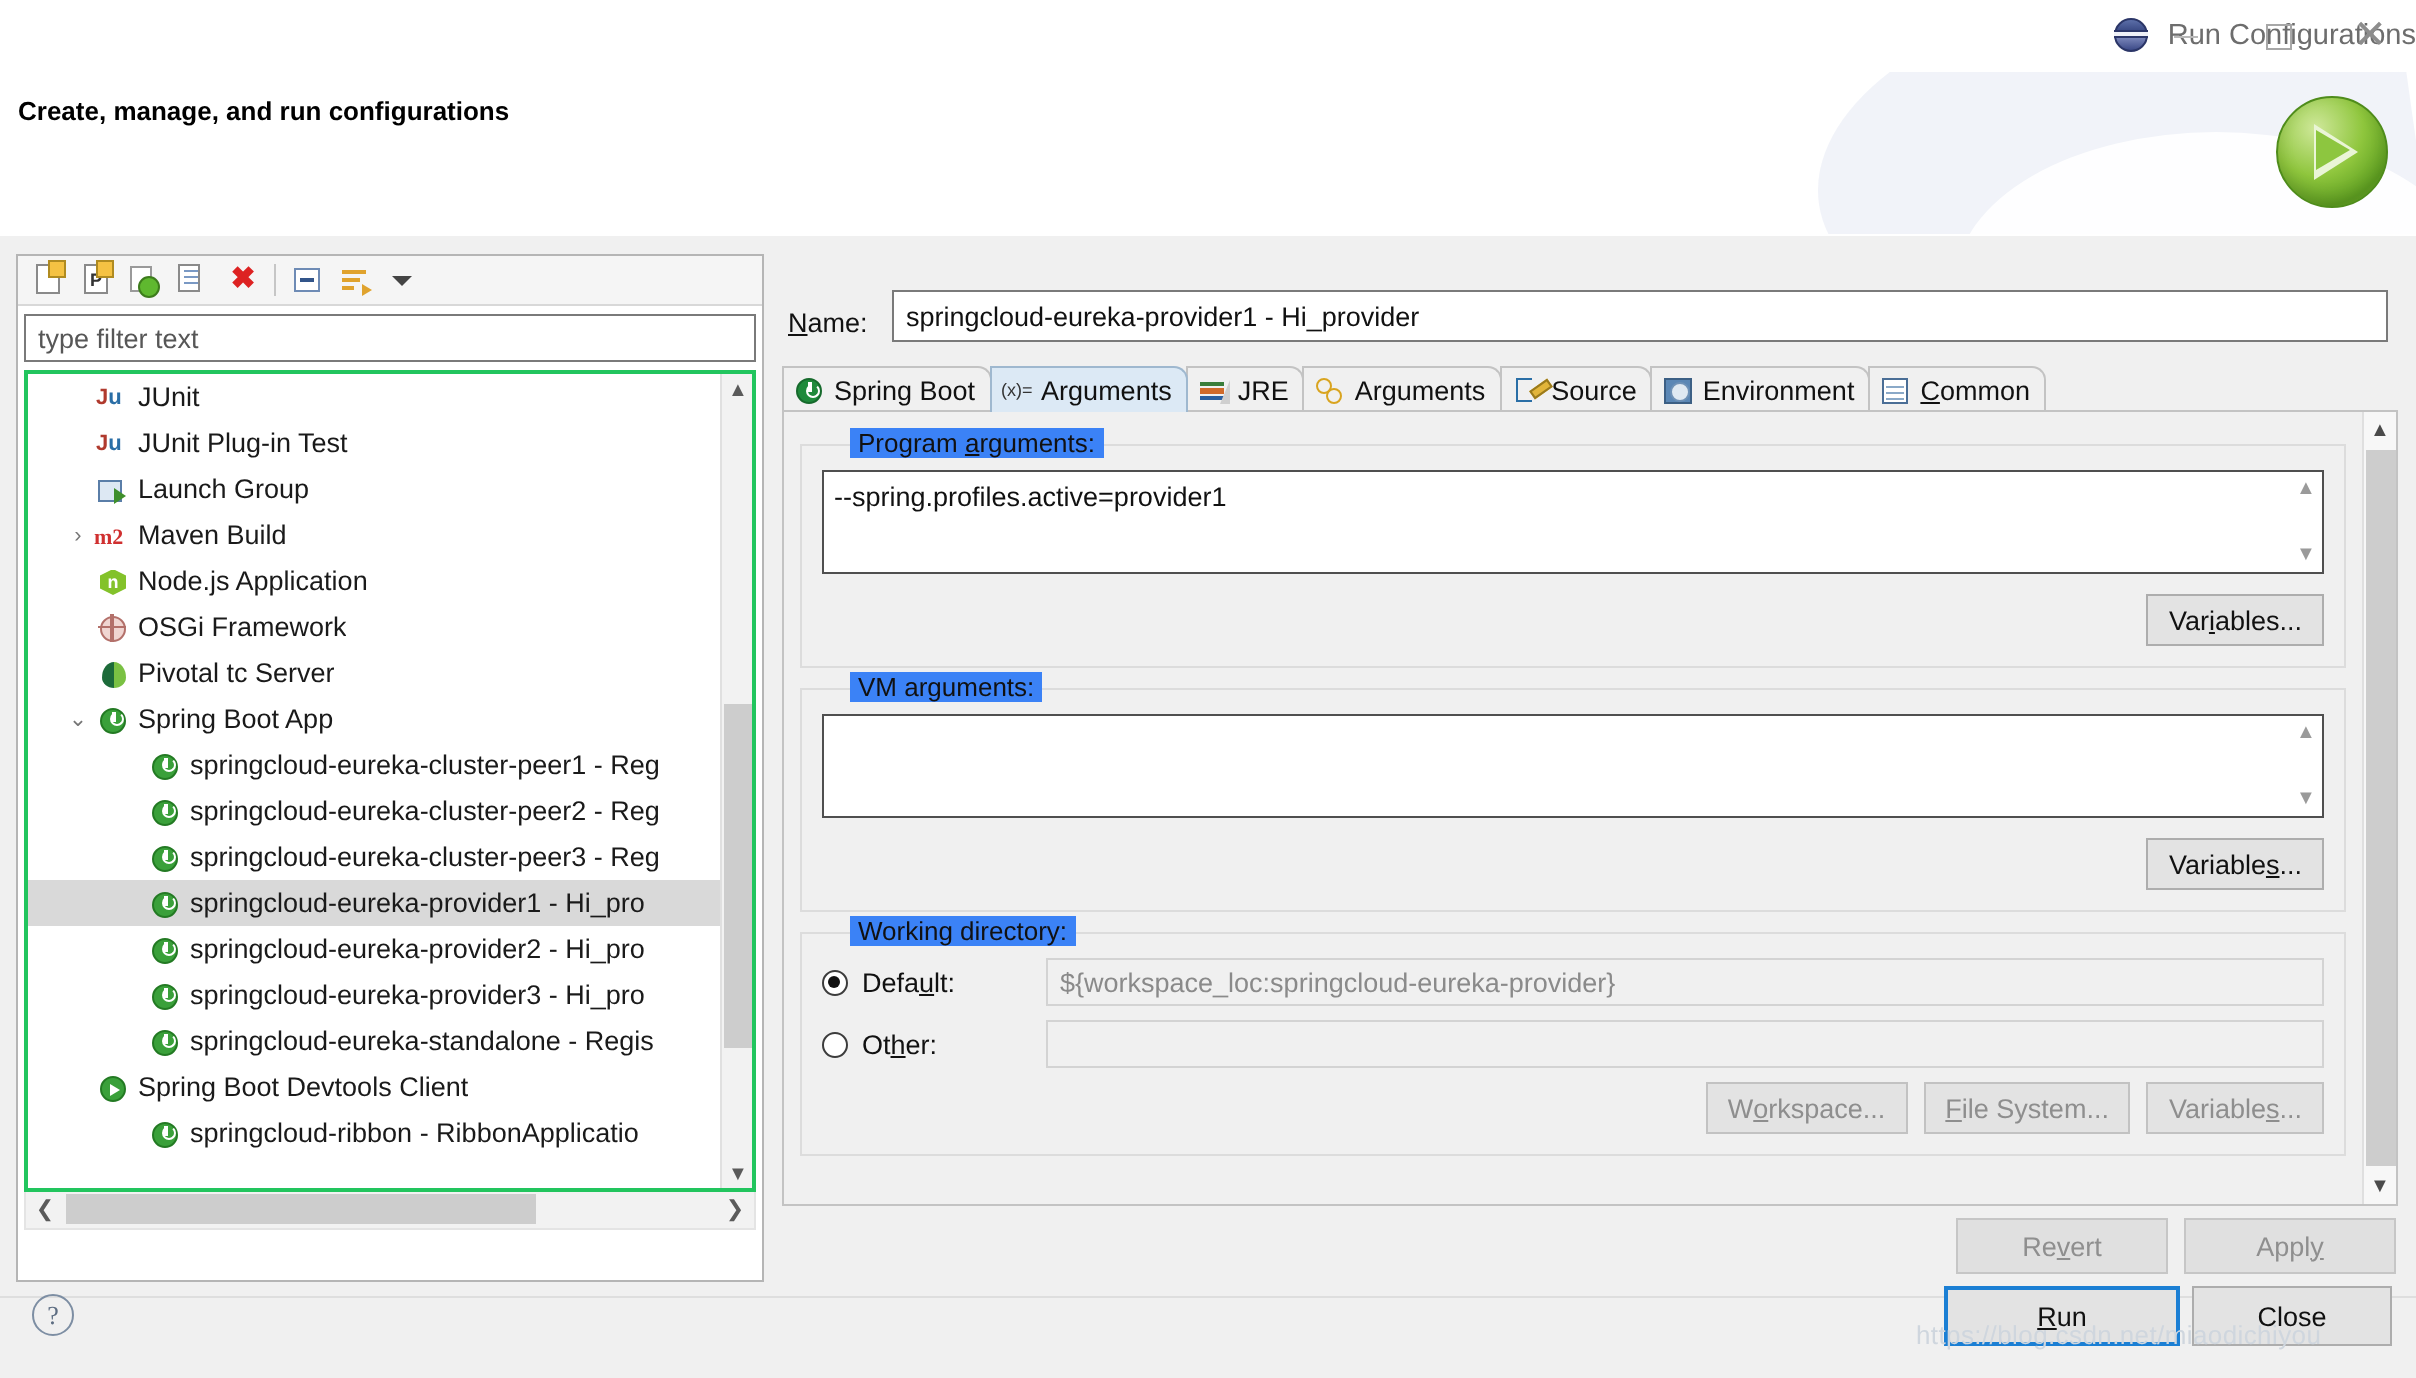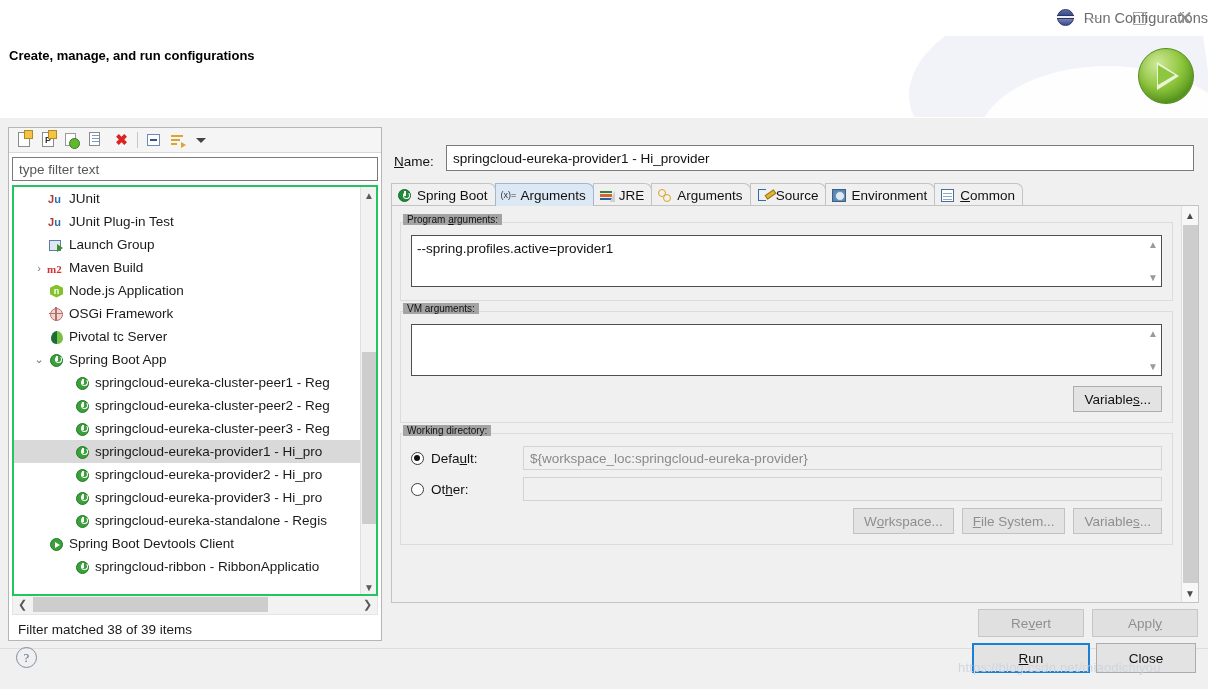--- a/index.html
+++ b/index.html
@@ -378,22 +378,22 @@
   .tab-content {
     position: absolute; left: 1px; top: 78px; width: 808px; height: 398px;
     background: #f0f0f0; border: 1px solid #c3c3c3;
   }
   .content-inner { position: absolute; left: 0; top: 0; right: 17px; bottom: 0; padding: 6px 8px 0 8px; }
 
   .group {
     position: relative; border: 1px solid #dcdcdc; margin-top: 10px; padding: 12px 10px 10px 10px;
   }
   .group > .glabel {
-    position: absolute; left: 2px; top: -9px; background: #a3a3a3; padding: 0 4px;
-    font-size: 10px; color: #111;
+    position: absolute; left: 24px; top: -9px; background: #3b82f6; padding: 0 4px;
+    font-size: 13px; color: #111;
   }
   .group > .glabel u { text-decoration: underline; }
 
   .textarea-wrap { position: relative; }
   .ta {
     width: 100%; height: 52px; border: 1px solid #4f4f4f; background: #fff;
     font-family: "Liberation Sans", sans-serif; font-size: 13.5px;
     padding: 4px 20px 4px 5px; color: #111; resize: none; outline: none;
     line-height: 18px; overflow: hidden;
   }
@@ -686,21 +686,20 @@
           <div class="vsb-arrow down">▼</div>
         </div>
       </div>
 
       <div class="tree-hsb">
         <div class="hsb-arrow left">❮</div>
         <div class="hsb-thumb"></div>
         <div class="hsb-arrow right">❯</div>
       </div>
 
-      <div class="filter-status">Filter matched 38 of 39 items</div>
     </div>
 
     <div class="right-panel">
 
       <div class="name-row">
         <span class="name-label"><u>N</u>ame:</span>
       </div>
       <input class="name-input" value="springcloud-eureka-provider1 - Hi_provider" style="">
 
       <div class="tabstrip" id="tabstrip">
@@ -761,20 +760,23 @@
 
           <div class="group">
             <span class="glabel">Program <u>a</u>rguments:</span>
             <div class="textarea-wrap">
               <textarea class="ta" style="">--spring.profiles.active=provider1</textarea>
               <div class="ta-sb">
                 <span>▲</span>
                 <span>▼</span>
               </div>
             </div>
+            <div class="btn-row">
+              <div class="btn">Var<u>i</u>ables...</div>
+            </div>
           </div>
 
           <div class="group">
             <span class="glabel">VM arguments:</span>
             <div class="textarea-wrap">
               <textarea class="ta" style=""></textarea>
               <div class="ta-sb">
                 <span>▲</span>
                 <span>▼</span>
               </div>

